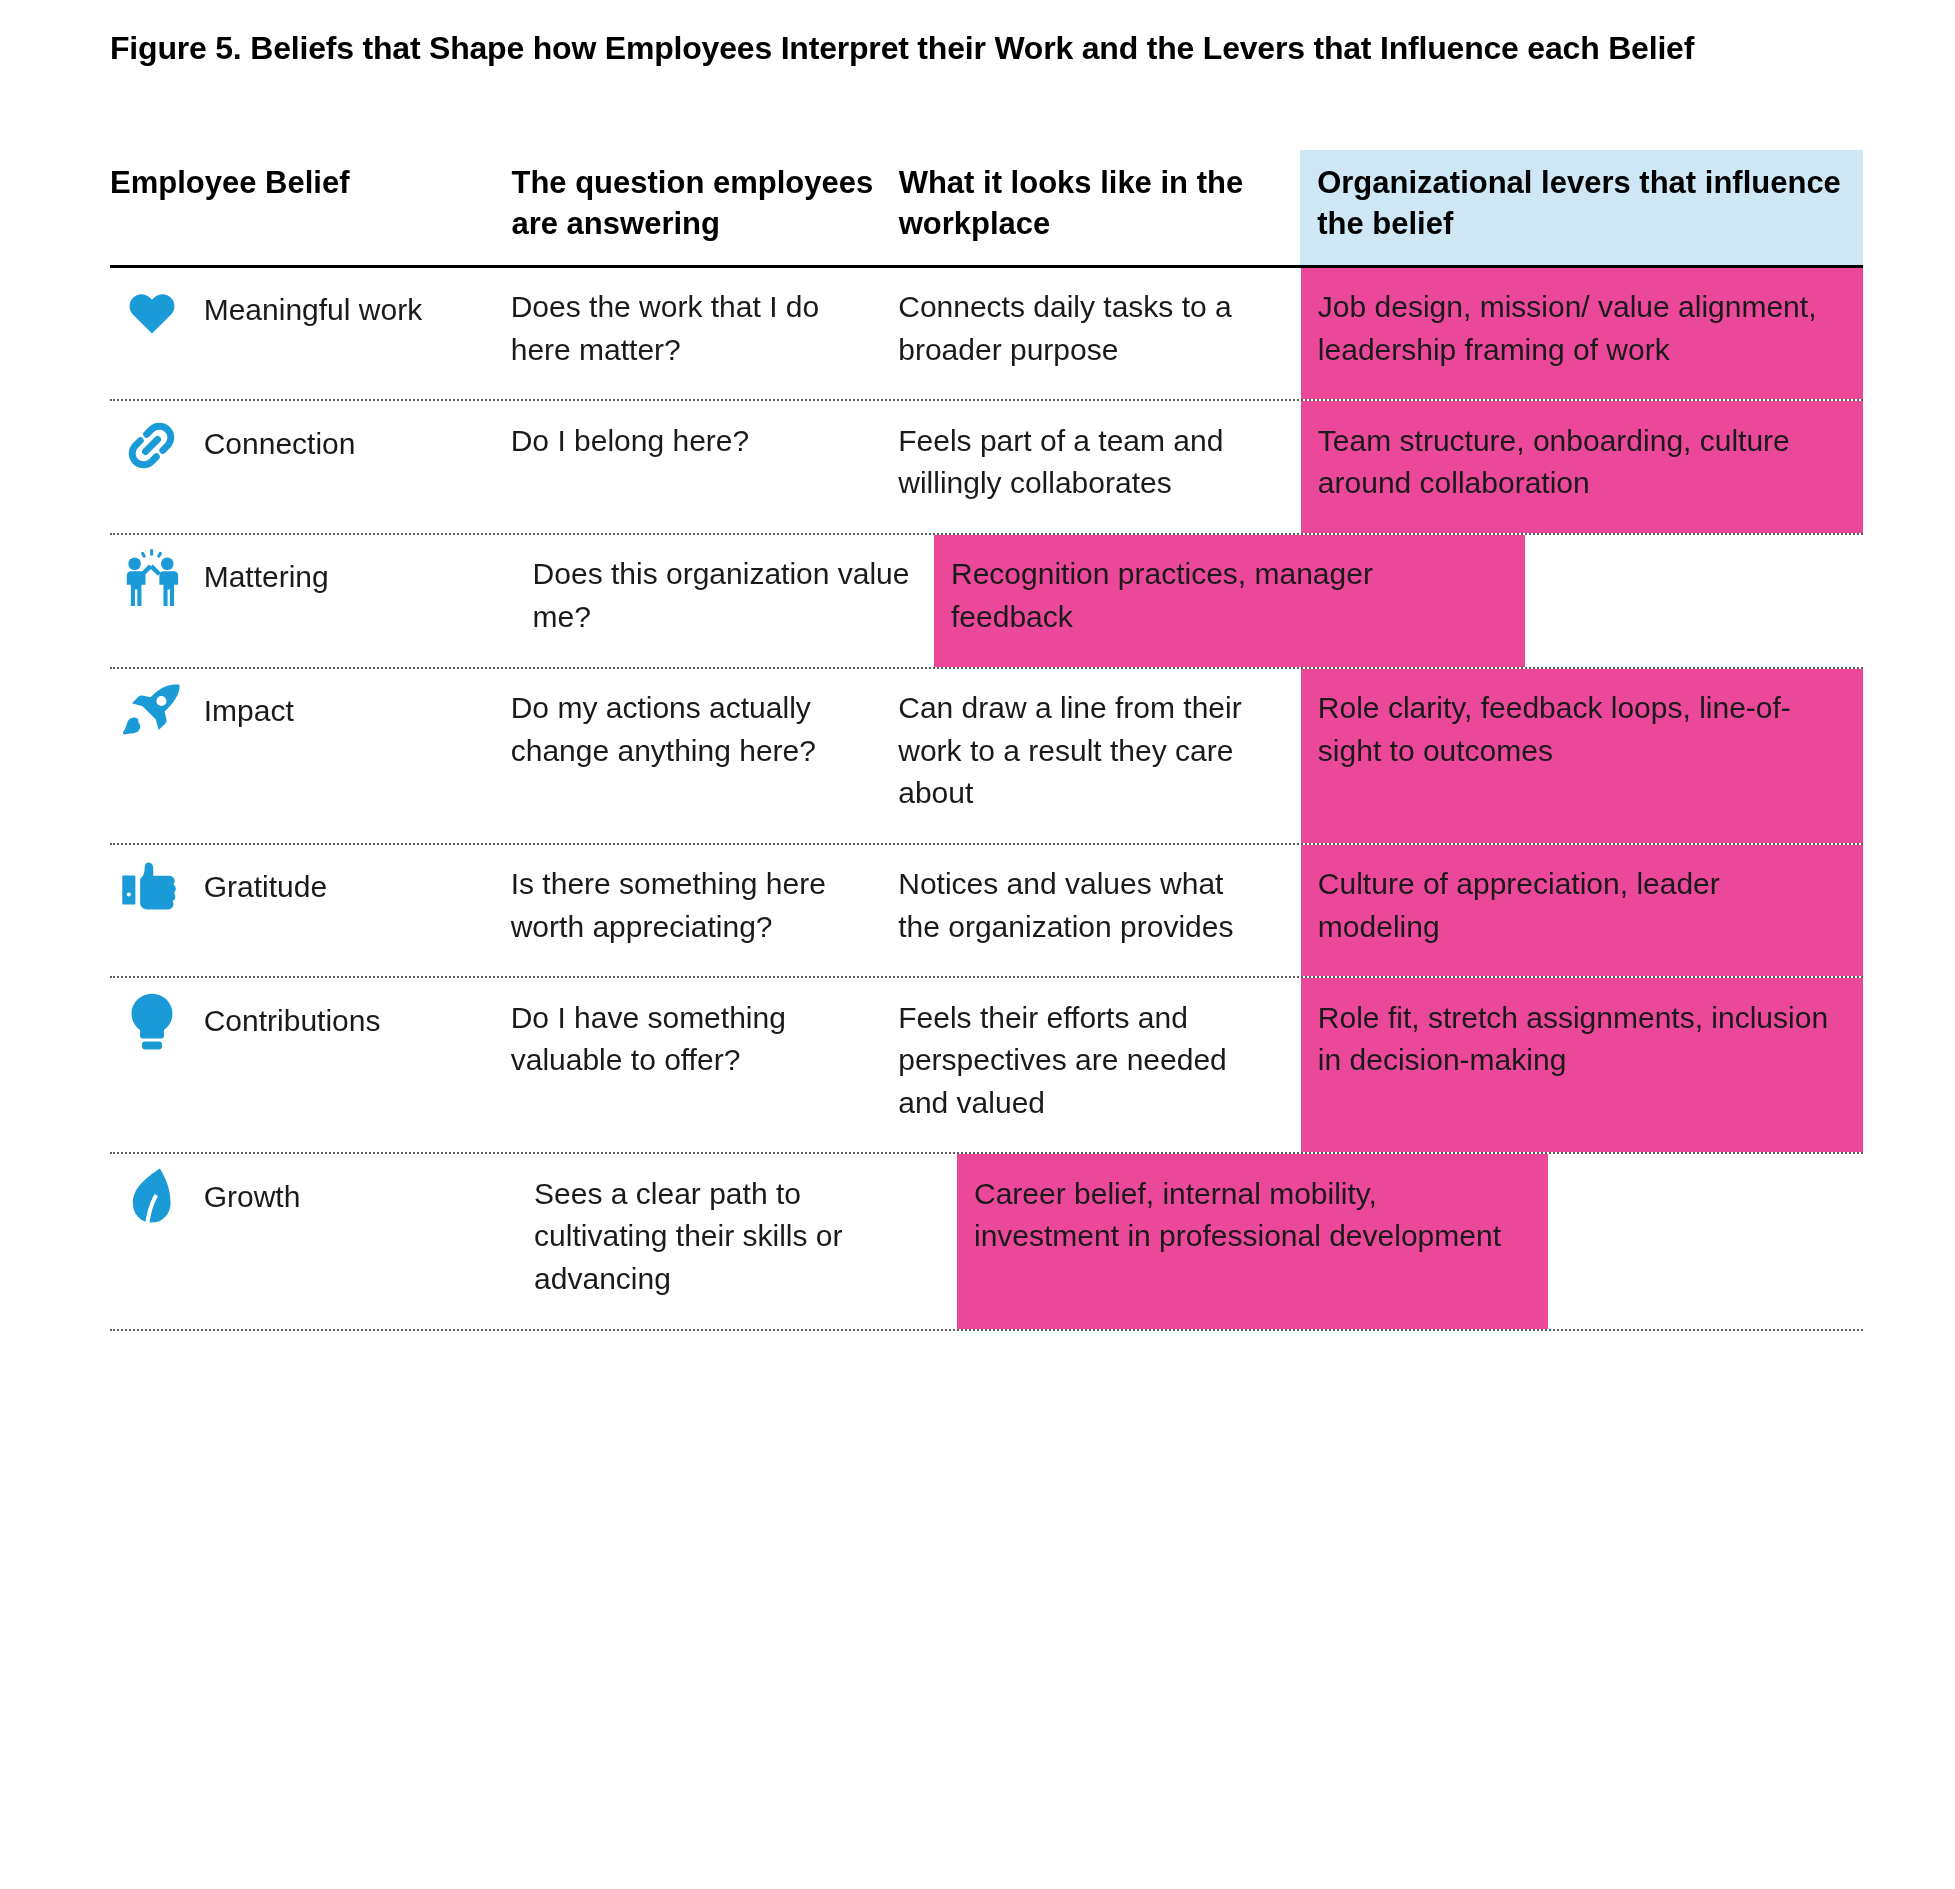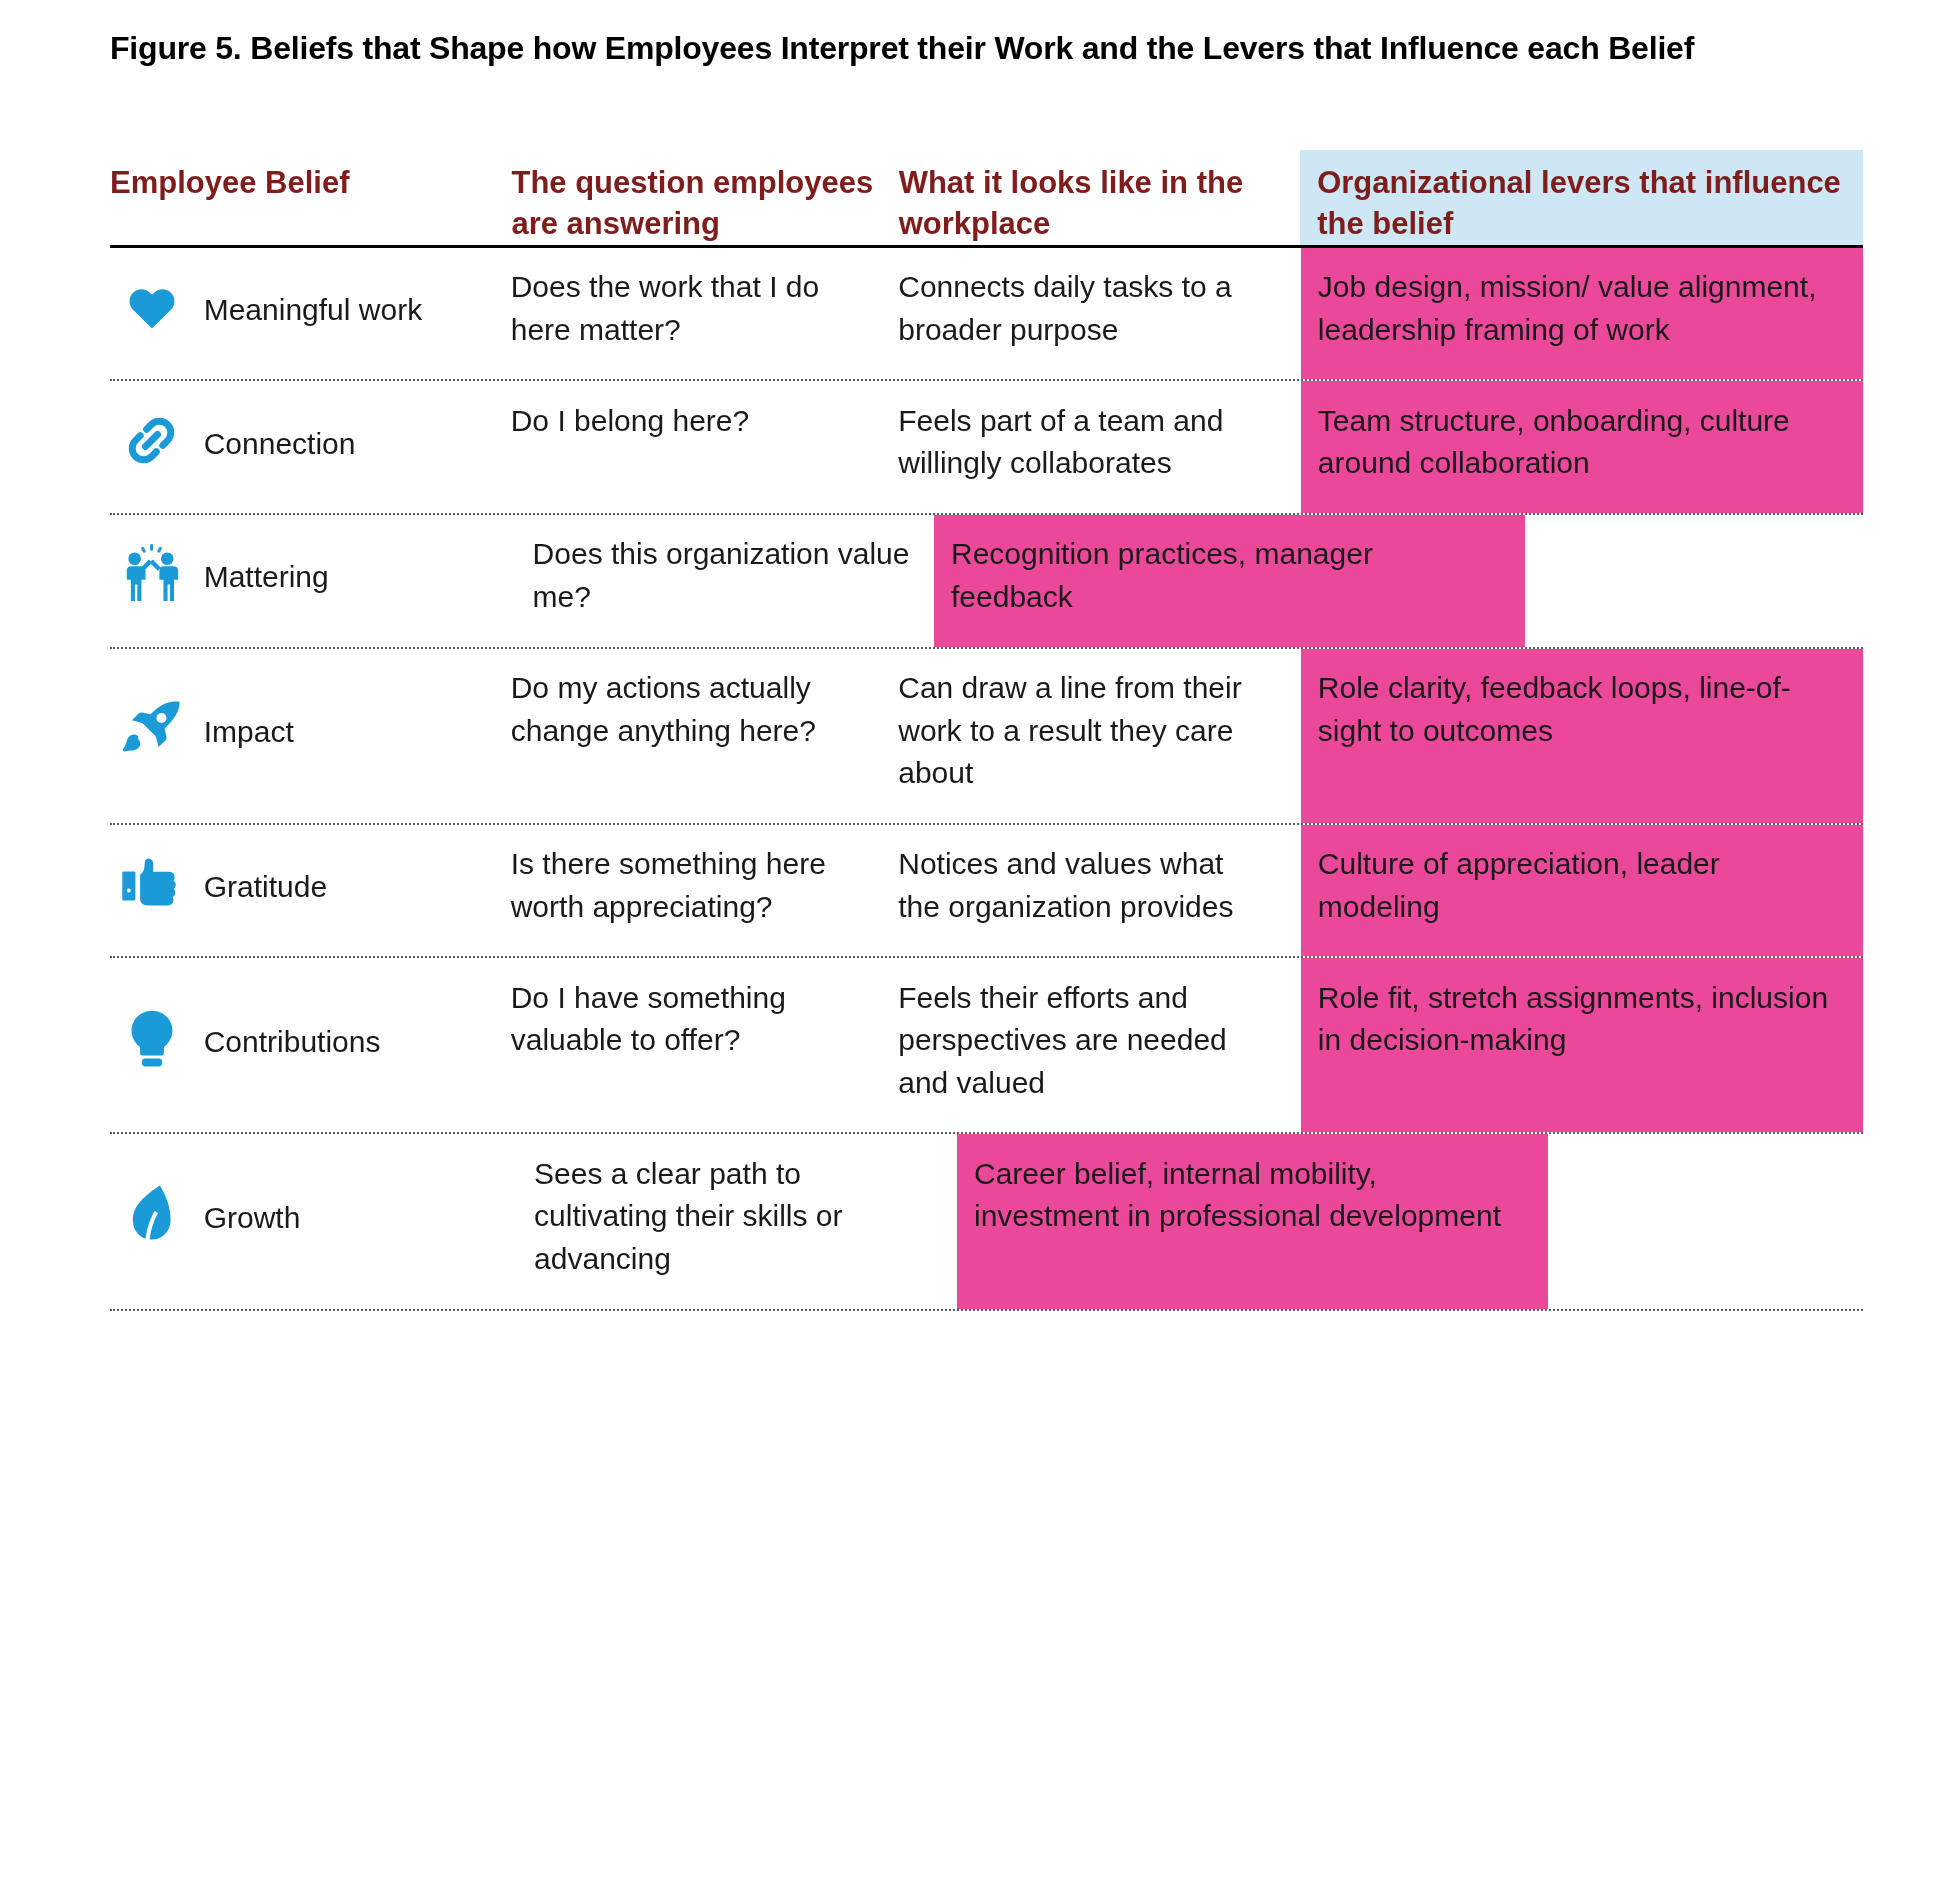--- a/index.html
+++ b/index.html
@@ -58,24 +58,25 @@
 
   
   .c1 { width: 418px; }
   .c2 { width: 406px; }
   .c3 { width: 429px; }
   .c4 { width: 591px; }
 
   
   .head .cell {
     padding-top: 13px;
+    padding-bottom: 20px;
     font-size: 31px;
     font-weight: bold;
     line-height: 1.32;
-    color: #7f1d1d;
+    color: #000000;
   }
   .head .c1 { padding-left: 0px; }
   .head .c2 { padding-left: 4.6px; }
   .head .c3 { padding-left: 6.1px; }
   .head .c4 {
     padding-left: 17px;
     padding-right: 17px;
     background: #cde8f4;
   }
 
@@ -91,21 +92,21 @@
   .body-row .cell {
     padding-top: 18.4px;
     padding-bottom: 28px;
     font-size: 30px;
     font-weight: 400;
     line-height: 1.42;
     color: #1a1a1a;
   }
   .body-row .c1 {
     display: flex;
-    align-items: center;
+    align-items: flex-start;
     padding-left: 0px;
   }
   .body-row .c2 { padding-left: 4.6px; padding-right: 20px; }
   .body-row .c3 { padding-left: 6.1px; padding-right: 36px; }
   .body-row .c4 {
     padding-left: 17px;
     padding-right: 23px;
     background: #ec4899;
   }
 

